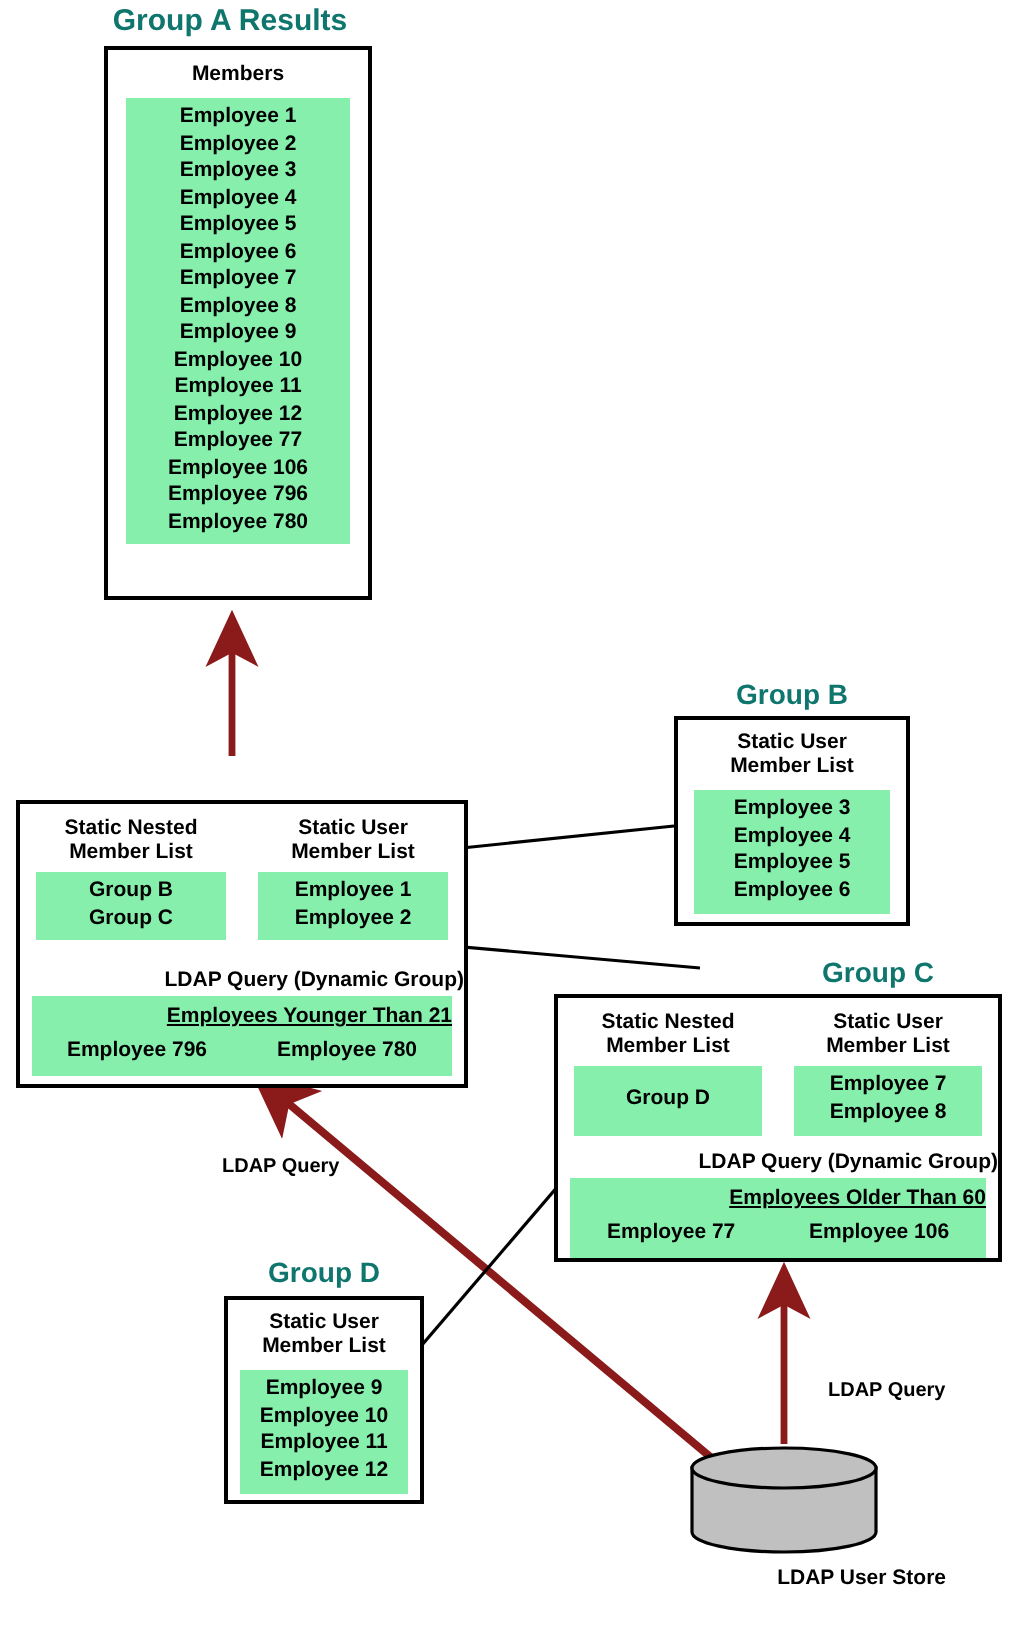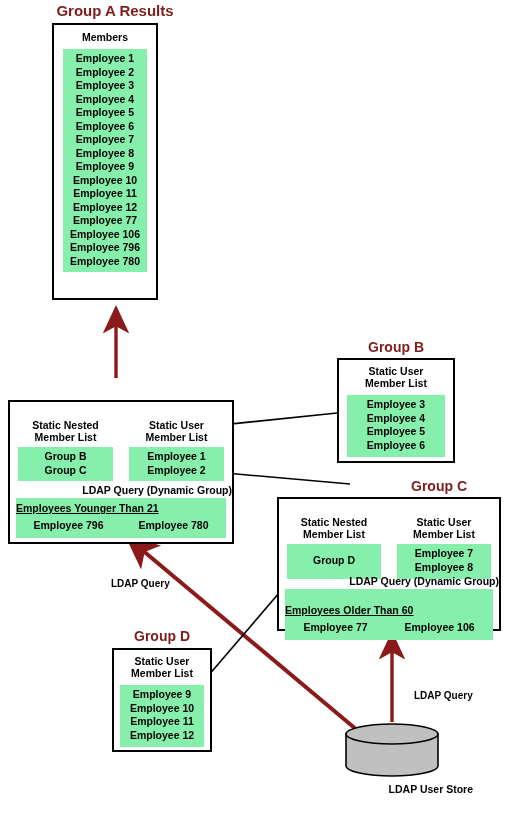--- a/index.html
+++ b/index.html
@@ -31,21 +31,21 @@
   .box {
     position: absolute;
     border: 2px solid #000000;
     background: #ffffff;
     box-sizing: border-box;
     z-index: 10;
   }
   .grp-title {
     position: absolute;
     font-weight: bold;
-    color: #7f1d1d;
+    color: #0f766e;
     text-align: center;
     white-space: nowrap;
     z-index: 12;
   }
   .col-head {
     font-weight: bold;
     font-size: 10.5px;
     text-align: center;
     line-height: 12px;
     color: #000;
@@ -64,21 +64,21 @@
   .ldap-head {
     font-weight: bold;
     font-size: 10.5px;
     text-align: right;
     color: #000;
     line-height: 13px;
   }
   .ldap-q {
     font-weight: bold;
     font-size: 10.5px;
-    text-align: left;
+    text-align: right;
     color: #000;
     text-decoration: underline;
     line-height: 14px;
   }
   .edge-label {
     position: absolute;
     font-weight: bold;
     font-size: 10px;
     color: #000;
     white-space: nowrap;
@@ -91,47 +91,47 @@
     font-size: 10.5px;
     color: #000;
     text-align: right;
     line-height: 13px;
     white-space: nowrap;
     z-index: 12;
   }
 
   
   #group-a-results-title { left: 52px; top: 2px; width: 126px; font-size: 15px; }
-  #group-a-results-box { left: 52px; top: 23px; width: 106px; height: 277px; }
+  #group-a-results-box { left: 52px; top: 23px; width: 134px; height: 277px; }
   #members-header { margin-top: 6px; }
   #members-list { margin: 6px 9px 0 9px; padding: 3px 0 4px 0; }
 
   
   #group-a-config-title { left: 8px; top: 380px; width: 226px; font-size: 14px; }
   #group-a-config-box { left: 8px; top: 400px; width: 226px; height: 144px; }
-  .cfg-cols { position: absolute; left: 0; top: 17px; width: 100%; display: flex; }
+  .cfg-cols { position: absolute; left: 0; top: 6px; width: 100%; display: flex; }
   .cfg-col { flex: 1; }
   #cfg-nested-shade { margin: 4px 8px 0 8px; padding: 3px 0 4px 0; }
   #cfg-user-shade { margin: 4px 8px 0 8px; padding: 3px 0 4px 0; }
   #cfg-ldap-wrap { position: absolute; left: 0; top: 82px; width: 100%; }
   #cfg-ldap-shade { margin: 1px 6px 0 6px; padding: 3px 0 5px 0; }
   .ldap-row { display: flex; justify-content: space-around; margin-top: 4px; }
 
   
   #group-b-title { left: 337px; top: 339px; width: 118px; font-size: 14px; }
   #group-b-box { left: 337px; top: 358px; width: 118px; height: 105px; }
   #gb-shade { margin: 6px 8px 0 8px; padding: 3px 0 5px 0; }
 
   
   #group-c-title { left: 380px; top: 478px; width: 118px; font-size: 14px; }
   #group-c-box { left: 277px; top: 497px; width: 224px; height: 134px; }
   #gc-nested-shade { margin: 4px 8px 0 8px; padding: 10px 0 11px 0; }
   #gc-user-shade { margin: 4px 8px 0 8px; padding: 3px 0 5px 0; }
   #gc-ldap-wrap { position: absolute; left: 0; top: 76px; width: 100%; }
-  #gc-ldap-shade { margin: 1px 6px 0 6px; padding: 14px 0 5px 0; }
+  #gc-ldap-shade { margin: 1px 6px 0 6px; padding: 3px 0 5px 0; }
 
   
   #group-d-title { left: 112px; top: 628px; width: 100px; font-size: 14px; }
   #group-d-box { left: 112px; top: 648px; width: 100px; height: 104px; }
   #gd-shade { margin: 6px 6px 0 6px; padding: 3px 0 5px 0; }
 
   
   #ldap-store { position: absolute; left: 345px; top: 723px; width: 94px; height: 54px; z-index: 10; }
   #ldap-store-caption { left: 313px; top: 783px; width: 160px; }
 </style>

